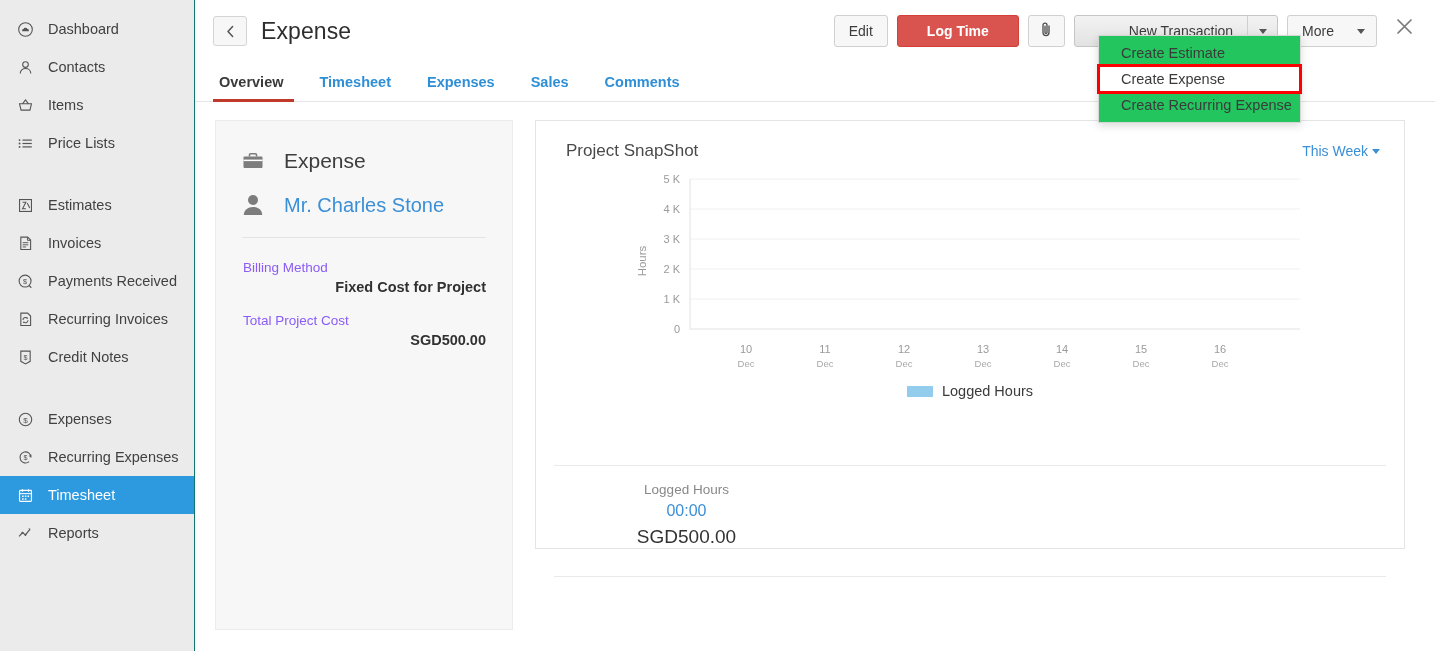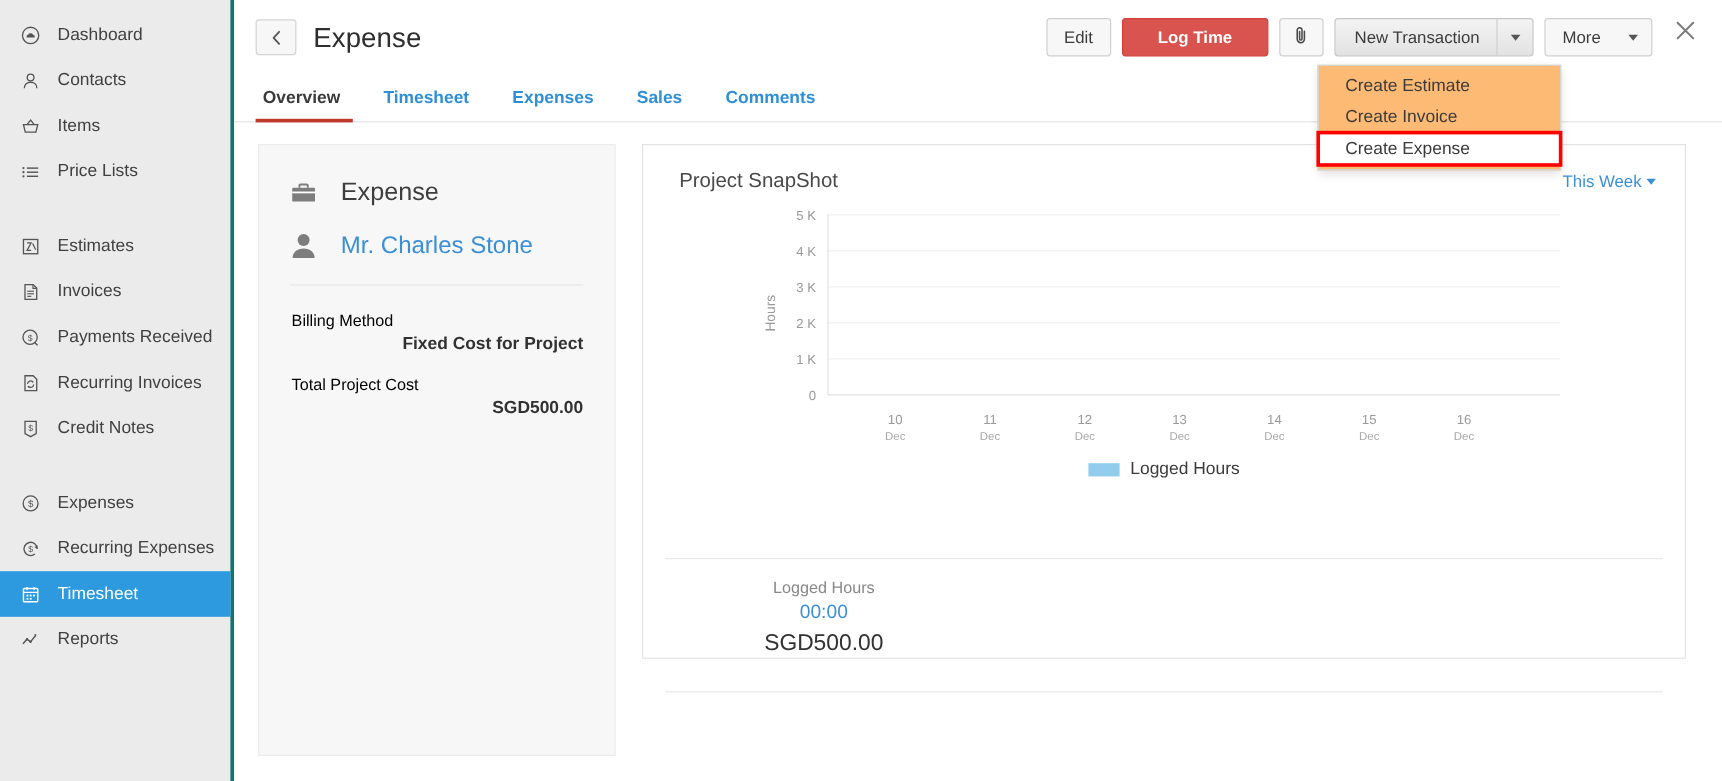--- a/index.html
+++ b/index.html
@@ -8,21 +8,21 @@
     font-family: "Liberation Sans", sans-serif;
     background: #ffffff;
     overflow: hidden;
   }
   #app { position: relative; width: 1435px; height: 651px; display: flex; }
 
   
   .sidebar {
     width: 195px; height: 651px;
     background: #ebebeb;
-    border-right: 3px solid #0f766e;
+    border-right: 1px solid #0f766e;
     flex: 0 0 195px;
     padding-top: 10px;
     position: relative;
   }
   .nav-item {
     display: flex; align-items: center;
     height: 38px;
     padding-left: 14px;
     color: #414141;
     font-size: 14.5px;
@@ -98,21 +98,21 @@
   }
   .btn-icon { padding: 0 11px; }
   .btn-split {
     background: linear-gradient(#f3f3f3,#e2e2e2);
     border-color: #c6c6c6;
     padding: 0;
     display: flex;
     position: relative;
     z-index: 30;
   }
-  .btn-split .lbl { padding: 0 14px 0 16px; display:flex; align-items:center; height:100%; }
+  .btn-split .lbl { padding: 0 14px 0 16px; display:flex; align-items:center; height:100%;margin-left:38px; }
   .btn-split .caret-wrap {
     width: 30px; display:flex; align-items:center; justify-content:center;
     border-left: 1px solid #cfcfcf; height: 100%;
   }
   .btn-more { display:flex; align-items:center; gap:23px; padding: 0 11px 0 14px; }
   .caret {
     width: 0; height: 0;
     border-left: 4.5px solid transparent;
     border-right: 4.5px solid transparent;
     border-top: 5px solid #555;
@@ -120,24 +120,24 @@
   .close-x {
     margin-left: 5px;
     width: 26px; height: 26px;
     display:flex; align-items:center; justify-content:center;
     cursor:pointer;
   }
 
   
   .dropdown {
     position: absolute;
-    top: 54px;
+    top: 35px;
     left: 903px;
     width: 203px;
-    background: #fdba74;
+    background: #22c55e;
     border: 1px solid #d6d6d6;
     box-shadow: 0 3px 8px rgba(0,0,0,0.14);
     z-index: 40;
     padding: 4px 0 4px 0;
   }
   .dd-item {
     height: 26px;
     display:flex; align-items:center;
     padding-left: 22px;
     font-size: 14.5px;
@@ -195,21 +195,21 @@
     padding: 28px 26px 20px 26px;
     flex: 0 0 298px;
     height: 510px;
   }
   .ic-row { display:flex; align-items:center; margin-bottom: 20px; }
   .ic-icon { width: 42px; flex: 0 0 42px; display:flex; align-items:center; }
   .ic-title { font-size: 21px; color: #3d3d3d; }
   .ic-link { font-size: 20px; color: #3b8fd6; cursor:pointer; }
   .ic-sep { height:1px; background:#e4e4e4; margin: 18px 0 22px 0; }
   .ic-field { margin-bottom: 18px; padding-left: 1px; }
-  .ic-label { font-size: 13.5px; color: #000000; margin-bottom: 4px; }
+  .ic-label { font-size: 13.5px; color: #8b5cf6; margin-bottom: 4px; }
   .ic-value { font-size: 14.5px; color: #313131; font-weight: bold; text-align: right; }
 
   
   .chart-card {
     flex: 1;
     border: 1px solid #e4e4e4;
     background: #ffffff;
     height: 429px;
     position: relative;
   }
@@ -455,22 +455,22 @@
             <svg width="19" height="19" viewBox="0 0 19 19">
                 <path d="M3 3l13 13M16 3L3 16" stroke="#7a7a7a" stroke-width="1.7" stroke-linecap="round"></path>
               </svg>
           </span>
         </div>
       </div>
     </div>
 
     <div class="dropdown">
       <div class="dd-item">Create Estimate</div>
-      <div class="dd-item">Create Invoice</div>
       <div class="dd-item highlighted">Create Expense</div>
+      <div class="dd-item">Create Recurring Expense</div>
     </div>
 
     <div class="tabs">
       <div class="tab active">Overview</div>
       <div class="tab">Timesheet</div>
       <div class="tab">Expenses</div>
       <div class="tab">Sales</div>
       <div class="tab">Comments</div>
     </div>
 

